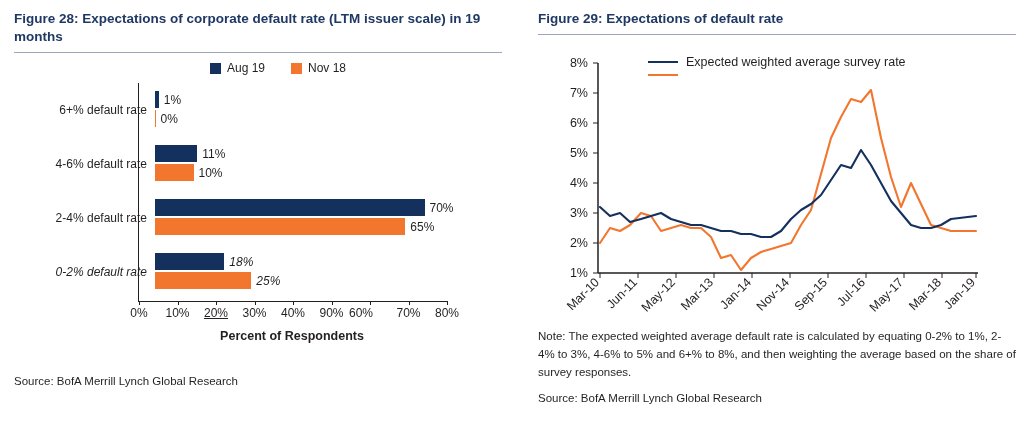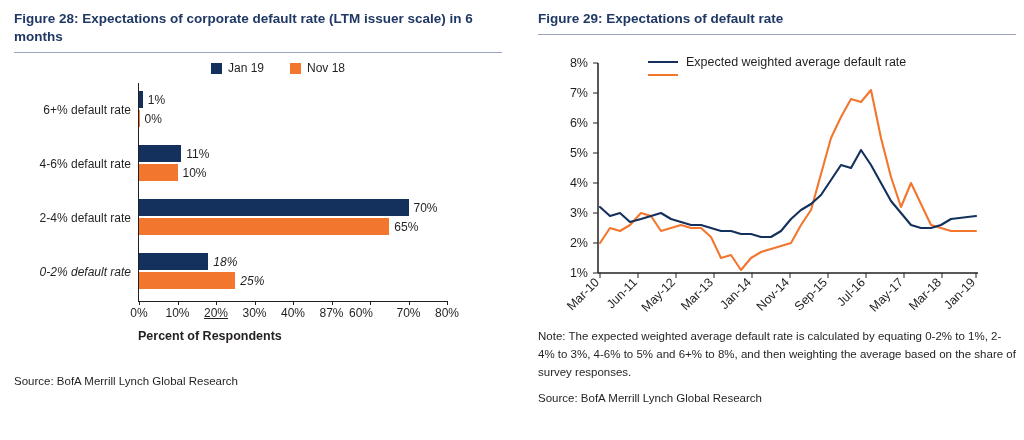--- a/index.html
+++ b/index.html
@@ -88,21 +88,21 @@
     left: 118px;
     top: 4px;
     width: 308px;
     height: 218px;
     border-left: 1.5px solid #231f20;
     border-bottom: 1.5px solid #231f20;
     box-sizing: content-box;
   }
   .bc-group {
     position: absolute;
-    left: 0;
+    left: 16px;
     width: 100%;
   }
   .bc-catlabel {
     position: absolute;
     right: 100%;
     margin-right: 8px;
     white-space: nowrap;
     font-size: 12px;
     transform: translateY(-50%);
   }
@@ -135,20 +135,21 @@
     top: 100%;
     width: 1px;
     height: 4px;
     background: #231f20;
   }
   .bc-xlabel {
     position: absolute;
     left: 118px;
     width: 308px;
     top: 250px;
+    text-align: center;
     font-size: 12.5px;
     font-weight: bold;
   }
 
   
   .linechart {
     position: relative;
     width: 478px;
     height: 285px;
     margin-left: 0;
@@ -174,27 +175,27 @@
   }
   .lc-line-swatch.orange { border-top-color: #f2762e; }
   .lc-legend-label { white-space: nowrap; }
 </style>
 </head>
 <body>
 
 <div class="page">
 
   <div class="panel panel-left">
-    <div class="fig-title">Figure 28: Expectations of corporate default rate (LTM issuer scale) in 6 months</div>
+    <div class="fig-title">Figure 28: Expectations of corporate default rate (LTM issuer scale) in 19 months</div>
     <div class="title-rule"></div>
 
     <div class="legend-bar">
       <div class="legend-item">
         <span class="legend-swatch" style="background:#14305c"></span>
-        <span>Jan 19</span>
+        <span>Aug 19</span>
       </div>
       <div class="legend-item">
         <span class="legend-swatch" style="background:#f2762e"></span>
         <span>Nov 18</span>
       </div>
     </div>
 
     <div class="barchart">
       <div class="bc-plot">
 
@@ -246,21 +247,21 @@
         <div class="bc-xtickmark" style="left:192.5px;"></div>
         <div class="bc-xtickmark" style="left:231px;"></div>
         <div class="bc-xtickmark" style="left:269.5px;"></div>
         <div class="bc-xtickmark" style="left:308px;"></div>
 
         <div class="bc-xtick" style="left:0px;">0%</div>
         <div class="bc-xtick" style="left:38.5px;">10%</div>
         <div class="bc-xtick" style="left:77px;text-decoration:underline;">20%</div>
         <div class="bc-xtick" style="left:115.5px;">30%</div>
         <div class="bc-xtick" style="left:154px;">40%</div>
-        <div class="bc-xtick" style="left:192.5px;">87%</div>
+        <div class="bc-xtick" style="left:192.5px;">90%</div>
         <div class="bc-xtick" style="left:222px;">60%</div>
         <div class="bc-xtick" style="left:269.5px;">70%</div>
         <div class="bc-xtick" style="left:308px;">80%</div>
       </div>
 
       <div class="bc-xlabel">Percent of Respondents</div>
     </div>
 
     <div class="source" style="margin-top:42px;">Source: BofA Merrill Lynch Global Research</div>
   </div>
@@ -322,21 +323,21 @@
         <text transform="translate(438,240) rotate(-45)" text-anchor="end" font-size="12.5" font-family="Liberation Sans, sans-serif" fill="#231f20">Jan-19</text>
 
         <polyline fill="none" stroke="#f2762e" stroke-width="2.1" stroke-linejoin="round" stroke-linecap="round" points="62,200 72,185 82,188 92,182 103,170 113,173 123,188 133,185 143,182 153,185 163,185 173,194 183,215 193,212 203,227 213,215 223,209 233,206 243,203 253,200 263,182 273,167 283,131 293,95 303,74 313,56 323,59 333,47 343,95 353,134 363,164 373,140 383,161 393,182 403,185 413,188 438,188"></polyline>
 
         <polyline fill="none" stroke="#14305c" stroke-width="2.1" stroke-linejoin="round" stroke-linecap="round" points="62,164 72,173 82,170 92,179 103,176 113,173 123,170 133,176 143,179 153,182 163,182 173,185 183,188 193,188 203,191 213,191 223,194 233,194 243,188 253,176 263,167 273,161 283,152 293,137 303,122 313,125 323,107 333,122 343,140 353,158 363,170 373,182 383,185 393,185 403,182 413,176 438,173"></polyline>
       </svg>
 
       <div class="lc-legend">
         <div class="lc-legend-row">
           <span class="lc-line-swatch"></span>
-          <span class="lc-legend-label">Expected weighted average default rate</span>
+          <span class="lc-legend-label">Expected weighted average survey rate</span>
         </div>
         <div class="lc-legend-row">
           <span class="lc-line-swatch orange"></span>
         </div>
       </div>
     </div>
 
     <div class="note" style="">Note: The expected weighted average default rate is calculated by equating 0-2% to 1%, 2-4% to 3%, 4-6% to 5% and 6+% to 8%, and then weighting the average based on the share of survey responses.</div>
     <div class="source" style="margin-top:8px;">Source: BofA Merrill Lynch Global Research</div>
   </div>

